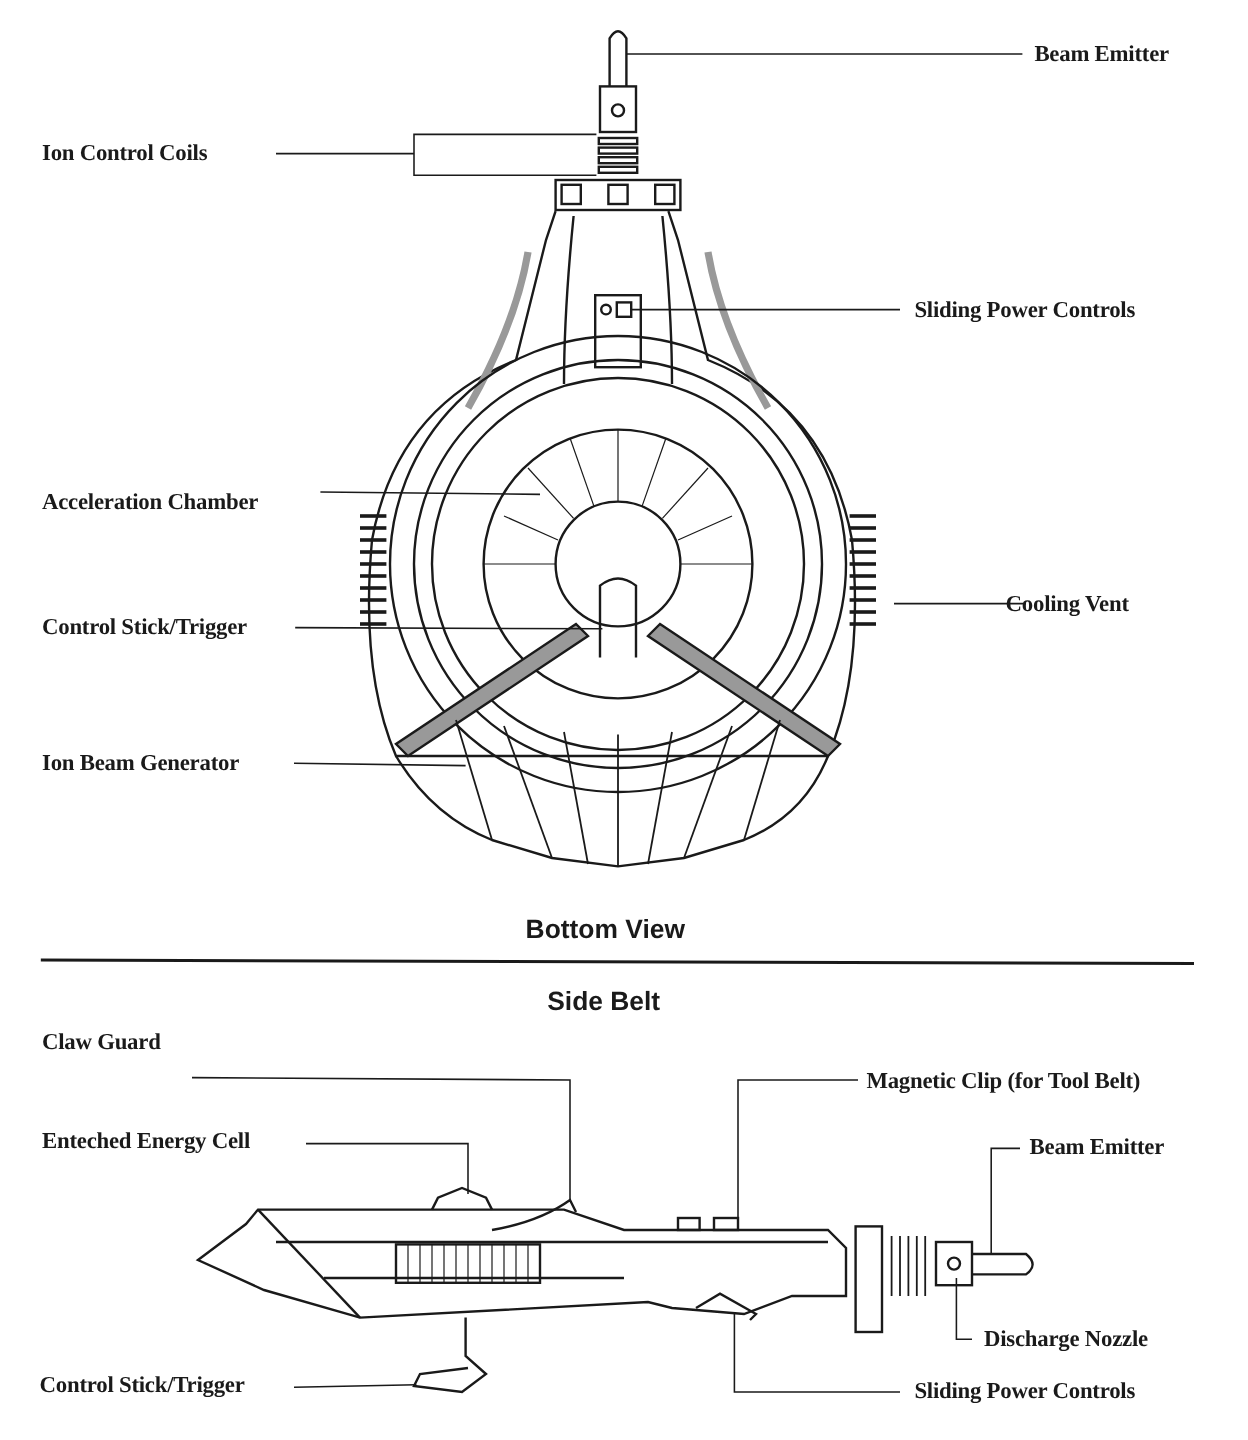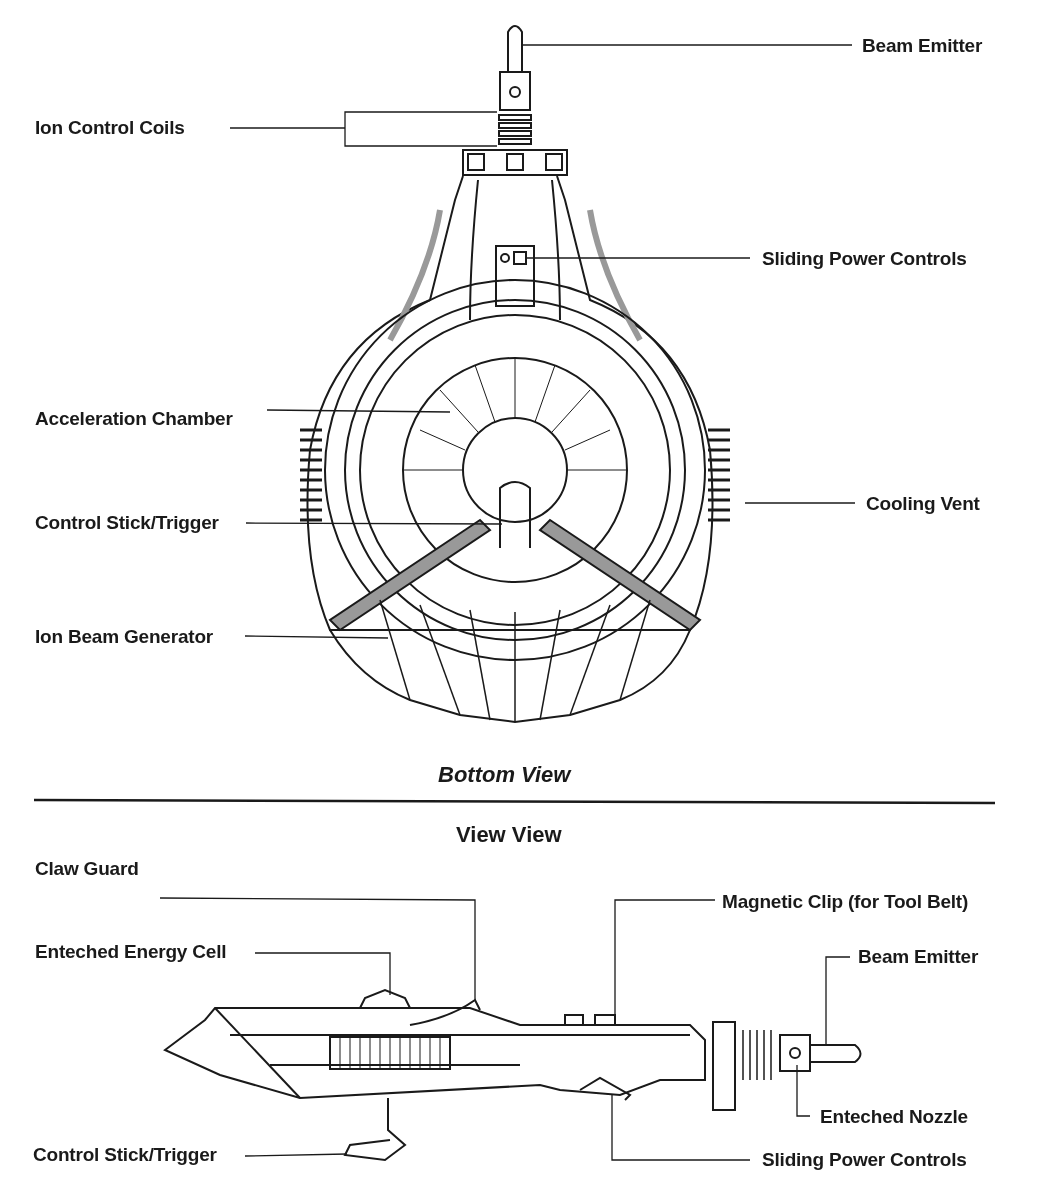--- a/index.html
+++ b/index.html
@@ -1,17 +1,17 @@
 <!DOCTYPE html>
 <html><head>
 <meta charset="utf-8">
 <style>
   html,body{margin:0;padding:0;background:#fff;}
   body{width:1040px;height:1200px;position:relative;overflow:hidden;font-family:"Liberation Sans",sans-serif;color:#1a1a1a;}
-  .lbl{position:absolute;font-weight:bold;font-size:19px;white-space:nowrap;letter-spacing:-0.2px;}
+  .lbl{position:absolute;font-weight:bold;font-size:19px;white-space:nowrap;letter-spacing:-0.2px;font-family:Liberation Serif, serif;}
   .title{position:absolute;font-weight:bold;font-size:22px;white-space:nowrap;}
   svg{position:absolute;left:0;top:0;}
 </style>
 </head>
 <body>
 
 <svg width="1040" height="1200" viewBox="0 0 1040 1200">
   <g fill="none" stroke="#1a1a1a" stroke-width="2">
 
     <g>
@@ -161,26 +161,26 @@
       <line x1="245" y1="1156" x2="347" y2="1154"></line>
       <polyline points="612,1095 612,1160 750,1160"></polyline>
     </g>
   </g>
 </svg>
 
 <div class="lbl" style="left:862px;top:35px;">Beam Emitter</div>
 <div class="lbl" style="left:35px;top:117px;">Ion Control Coils</div>
 <div class="lbl" style="left:762px;top:248px;">Sliding Power Controls</div>
 <div class="lbl" style="left:35px;top:408px;">Acceleration Chamber</div>
-<div class="lbl" style="left:866px;top:493px;">Cooling Vent</div>
+<div class="lbl" style="left:838px;top:493px;">Cooling Vent</div>
 <div class="lbl" style="left:35px;top:512px;">Control Stick/Trigger</div>
 <div class="lbl" style="left:35px;top:626px;text-align:right;">Ion Beam Generator</div>
 
-<div class="title" style="left:438px;top:762px;font-style:italic;">Bottom View</div>
-<div class="title" style="left:456px;top:822px;">View View</div>
+<div class="title" style="left:438px;top:762px;">Bottom View</div>
+<div class="title" style="left:456px;top:822px;">Side Belt</div>
 
 <div class="lbl" style="left:35px;top:858px;">Claw Guard</div>
 <div class="lbl" style="left:722px;top:891px;">Magnetic Clip (for Tool Belt)</div>
 <div class="lbl" style="left:35px;top:941px;text-align:center;">Enteched Energy Cell</div>
 <div class="lbl" style="left:858px;top:946px;">Beam Emitter</div>
-<div class="lbl" style="left:820px;top:1106px;">Enteched Nozzle</div>
+<div class="lbl" style="left:820px;top:1106px;">Discharge Nozzle</div>
 <div class="lbl" style="left:33px;top:1144px;">Control Stick/Trigger</div>
 <div class="lbl" style="left:762px;top:1149px;">Sliding Power Controls</div>
 
 </body></html>

